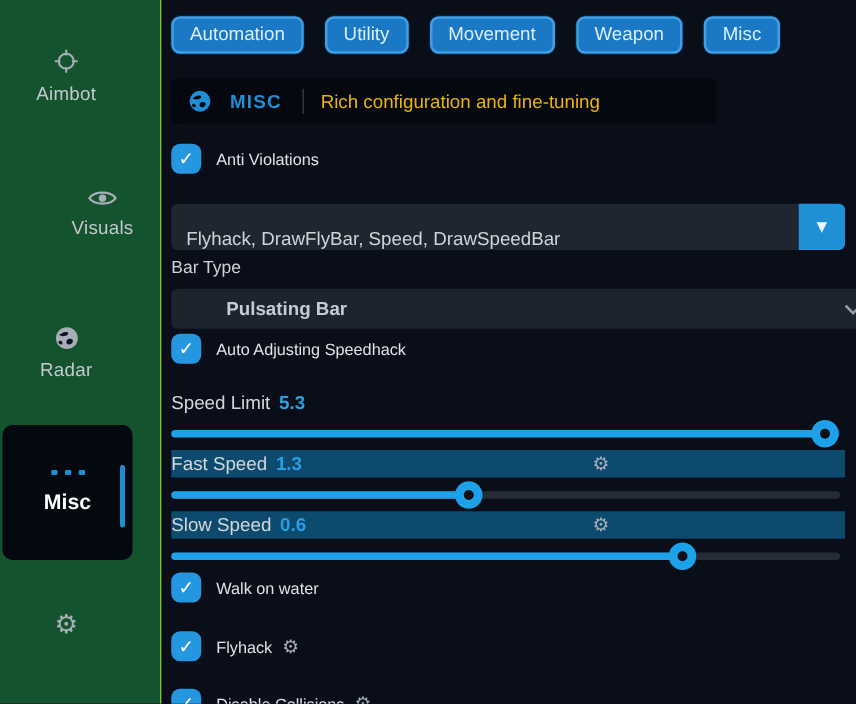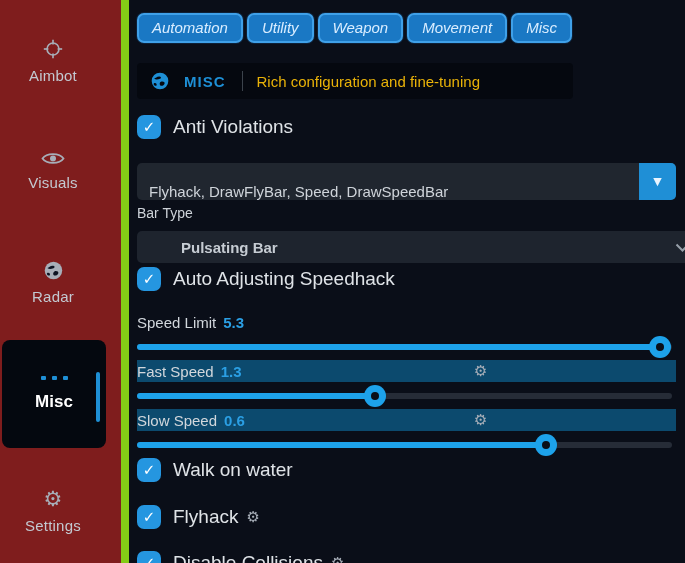--- a/index.html
+++ b/index.html
@@ -5,41 +5,41 @@
   html,body{margin:0;padding:0;}
   body{
     width:685px;height:563px;overflow:hidden;position:relative;
     background:#0a0e18;
     font-family:"Liberation Sans","DejaVu Sans",sans-serif;
     -webkit-font-smoothing:antialiased;
   }
   
   .sidebar{
     position:absolute;left:0;top:0;width:129px;height:563px;
-    background:#7f1d1d;border-right:8px solid #84cc16;box-sizing:border-box;
+    background:#14532d;border-right:1px solid #84cc16;box-sizing:border-box;
   }
   .side-item{position:absolute;left:0;width:106px;text-align:center;color:#c3c9d1;cursor:pointer;}
   .side-item .icn{display:flex;justify-content:center;margin-bottom:7px;}
   .side-item .lbl{font-size:15px;letter-spacing:.2px;}
   .side-active-box{
     position:absolute;left:2px;top:340px;width:104px;height:108px;
     background:#04080f;border-radius:8px;
   }
   .side-active-bar{
     position:absolute;right:6px;top:32px;width:4px;height:50px;
     background:#1e8fd5;border-radius:2px;
   }
   .dots-icon{display:flex;gap:6px;justify-content:center;margin-top:36px;}
   .dots-icon span{width:5px;height:4px;background:#1e8fd5;border-radius:1px;display:block;}
   .side-active-label{margin-top:12px;text-align:center;color:#ffffff;font-weight:bold;font-size:17px;}
   .gear-glyph{font-family:"DejaVu Sans",sans-serif;color:#a7aeb8;}
   
   .content{position:absolute;left:137px;top:0;width:539px;height:563px;}
   
-  .tabs{position:absolute;top:13px;left:0;display:flex;gap:4px;font-style:italic;}
+  .tabs{position:absolute;top:13px;left:0;display:flex;gap:17px;}
   .tab{
     background:#1a78c4;border:2px solid #3fa0e8;border-radius:7px;
     color:#d9edff;font-size:15px;padding:4px 13px;line-height:18px;cursor:pointer;
     box-shadow:0 0 0 1px rgba(20,60,100,.4);
   }
   
   .banner{
     position:absolute;top:63px;left:0;width:436px;height:36px;
     background:#05080f;border-radius:4px;display:flex;align-items:center;
   }
@@ -47,21 +47,21 @@
   .banner .title{margin-left:14px;color:#1e8fd5;font-weight:bold;font-size:15px;letter-spacing:1px;}
   .banner .divider{width:1px;height:20px;background:#3c434c;margin:0 14px 0 16px;}
   .banner .subtitle{color:#eab308;font-size:15px;text-align:right;}
   
   .check-row{position:absolute;left:0;display:flex;align-items:center;cursor:pointer;}
   .checkbox{
     width:24px;height:24px;border-radius:7px;background:#2596e0;
     display:flex;align-items:center;justify-content:center;flex:0 0 auto;
   }
   .checkbox .mark{color:#ffffff;font-size:15px;font-weight:bold;font-family:"DejaVu Sans",sans-serif;line-height:1;}
-  .check-row .clabel{margin-left:12px;color:#dfe3e7;font-size:19px;}
+  .check-row .clabel{margin-left:12px;color:#dfe3e7;font-size:13px;}
   .check-row .gear-glyph{margin-left:8px;font-size:15px;}
   
   .multiselect{
     position:absolute;top:163px;left:0;width:539px;height:37px;
     background:#20262f;border-radius:5px;display:flex;align-items:flex-end;cursor:pointer;
   }
   .multiselect .value{flex:1;margin-left:12px;color:#cfd4da;font-size:15px;white-space:nowrap;overflow:hidden;}
   .multiselect .drop-btn{
     width:37px;height:37px;background:#1f8fd6;border-radius:0 5px 5px 0;
     display:flex;align-items:center;justify-content:center;
@@ -106,21 +106,21 @@
         <circle cx="12" cy="12" r="6.5"></circle>
         <line x1="12" y1="2" x2="12" y2="7"></line>
           <line x1="12" y1="17" x2="12" y2="22"></line>
         <line x1="2" y1="12" x2="7" y2="12"></line>
           <line x1="17" y1="12" x2="22" y2="12"></line>
       </svg>
     </span>
     <div class="lbl">Aimbot</div>
   </div>
 
-  <div class="side-item" style="top:150px;">
+  <div class="side-item" style="top:150px;padding-left:29px;">
     <span class="icn">
       <svg width="24" height="17" viewBox="0 0 24 16" fill="none">
         <path d="M1.5 8 C5.5 2.2 18.5 2.2 22.5 8 C18.5 13.8 5.5 13.8 1.5 8 Z" stroke="#a7aeb8" stroke-width="1.8"></path>
         <circle cx="12" cy="8" r="3" fill="#a7aeb8"></circle>
       </svg>
     </span>
     <div class="lbl">Visuals</div>
   </div>
 
   <div class="side-item" style="top:260px;">
@@ -140,32 +140,31 @@
     <div class="dots-icon">
         <span></span>
         <span></span>
         <span></span>
       </div>
     <div class="side-active-label">Misc</div>
   </div>
 
   <div class="side-item" style="top:488px;">
     <span class="icn gear-glyph" style="font-size:21px;line-height:22px;">⚙</span>
-    <div class="lbl">Settings</div>
   </div>
 
 </div>
 
 <div class="content">
 
   <div class="tabs">
     <div class="tab">Automation</div>
     <div class="tab">Utility</div>
+    <div class="tab">Movement</div>
     <div class="tab">Weapon</div>
-    <div class="tab">Movement</div>
     <div class="tab">Misc</div>
   </div>
 
   <div class="banner">
     <span class="globe">
       <svg width="20" height="20" viewBox="0 0 24 24">
         <circle cx="12" cy="12" r="10" fill="#1e8fd5"></circle>
         <path d="M5 9c2-.5 3-2.5 6-2.5 2.5 0 3 2 1 2.8C9.5 10.3 7 11 5 9Z" fill="#05080f"></path>
         <path d="M13 13c2.5-1 5 .3 4.5 2-.5 1.8-3 3.4-4.8 2.6-1.5-.7-1.5-3.6.3-4.6Z" fill="#05080f"></path>
         <path d="M6 14.5c1.5 0 2.5 1.5 1.8 2.8-.6 1.1-2.8.4-3.3-1-.4-1.1.2-1.8 1.5-1.8Z" fill="#05080f"></path>

